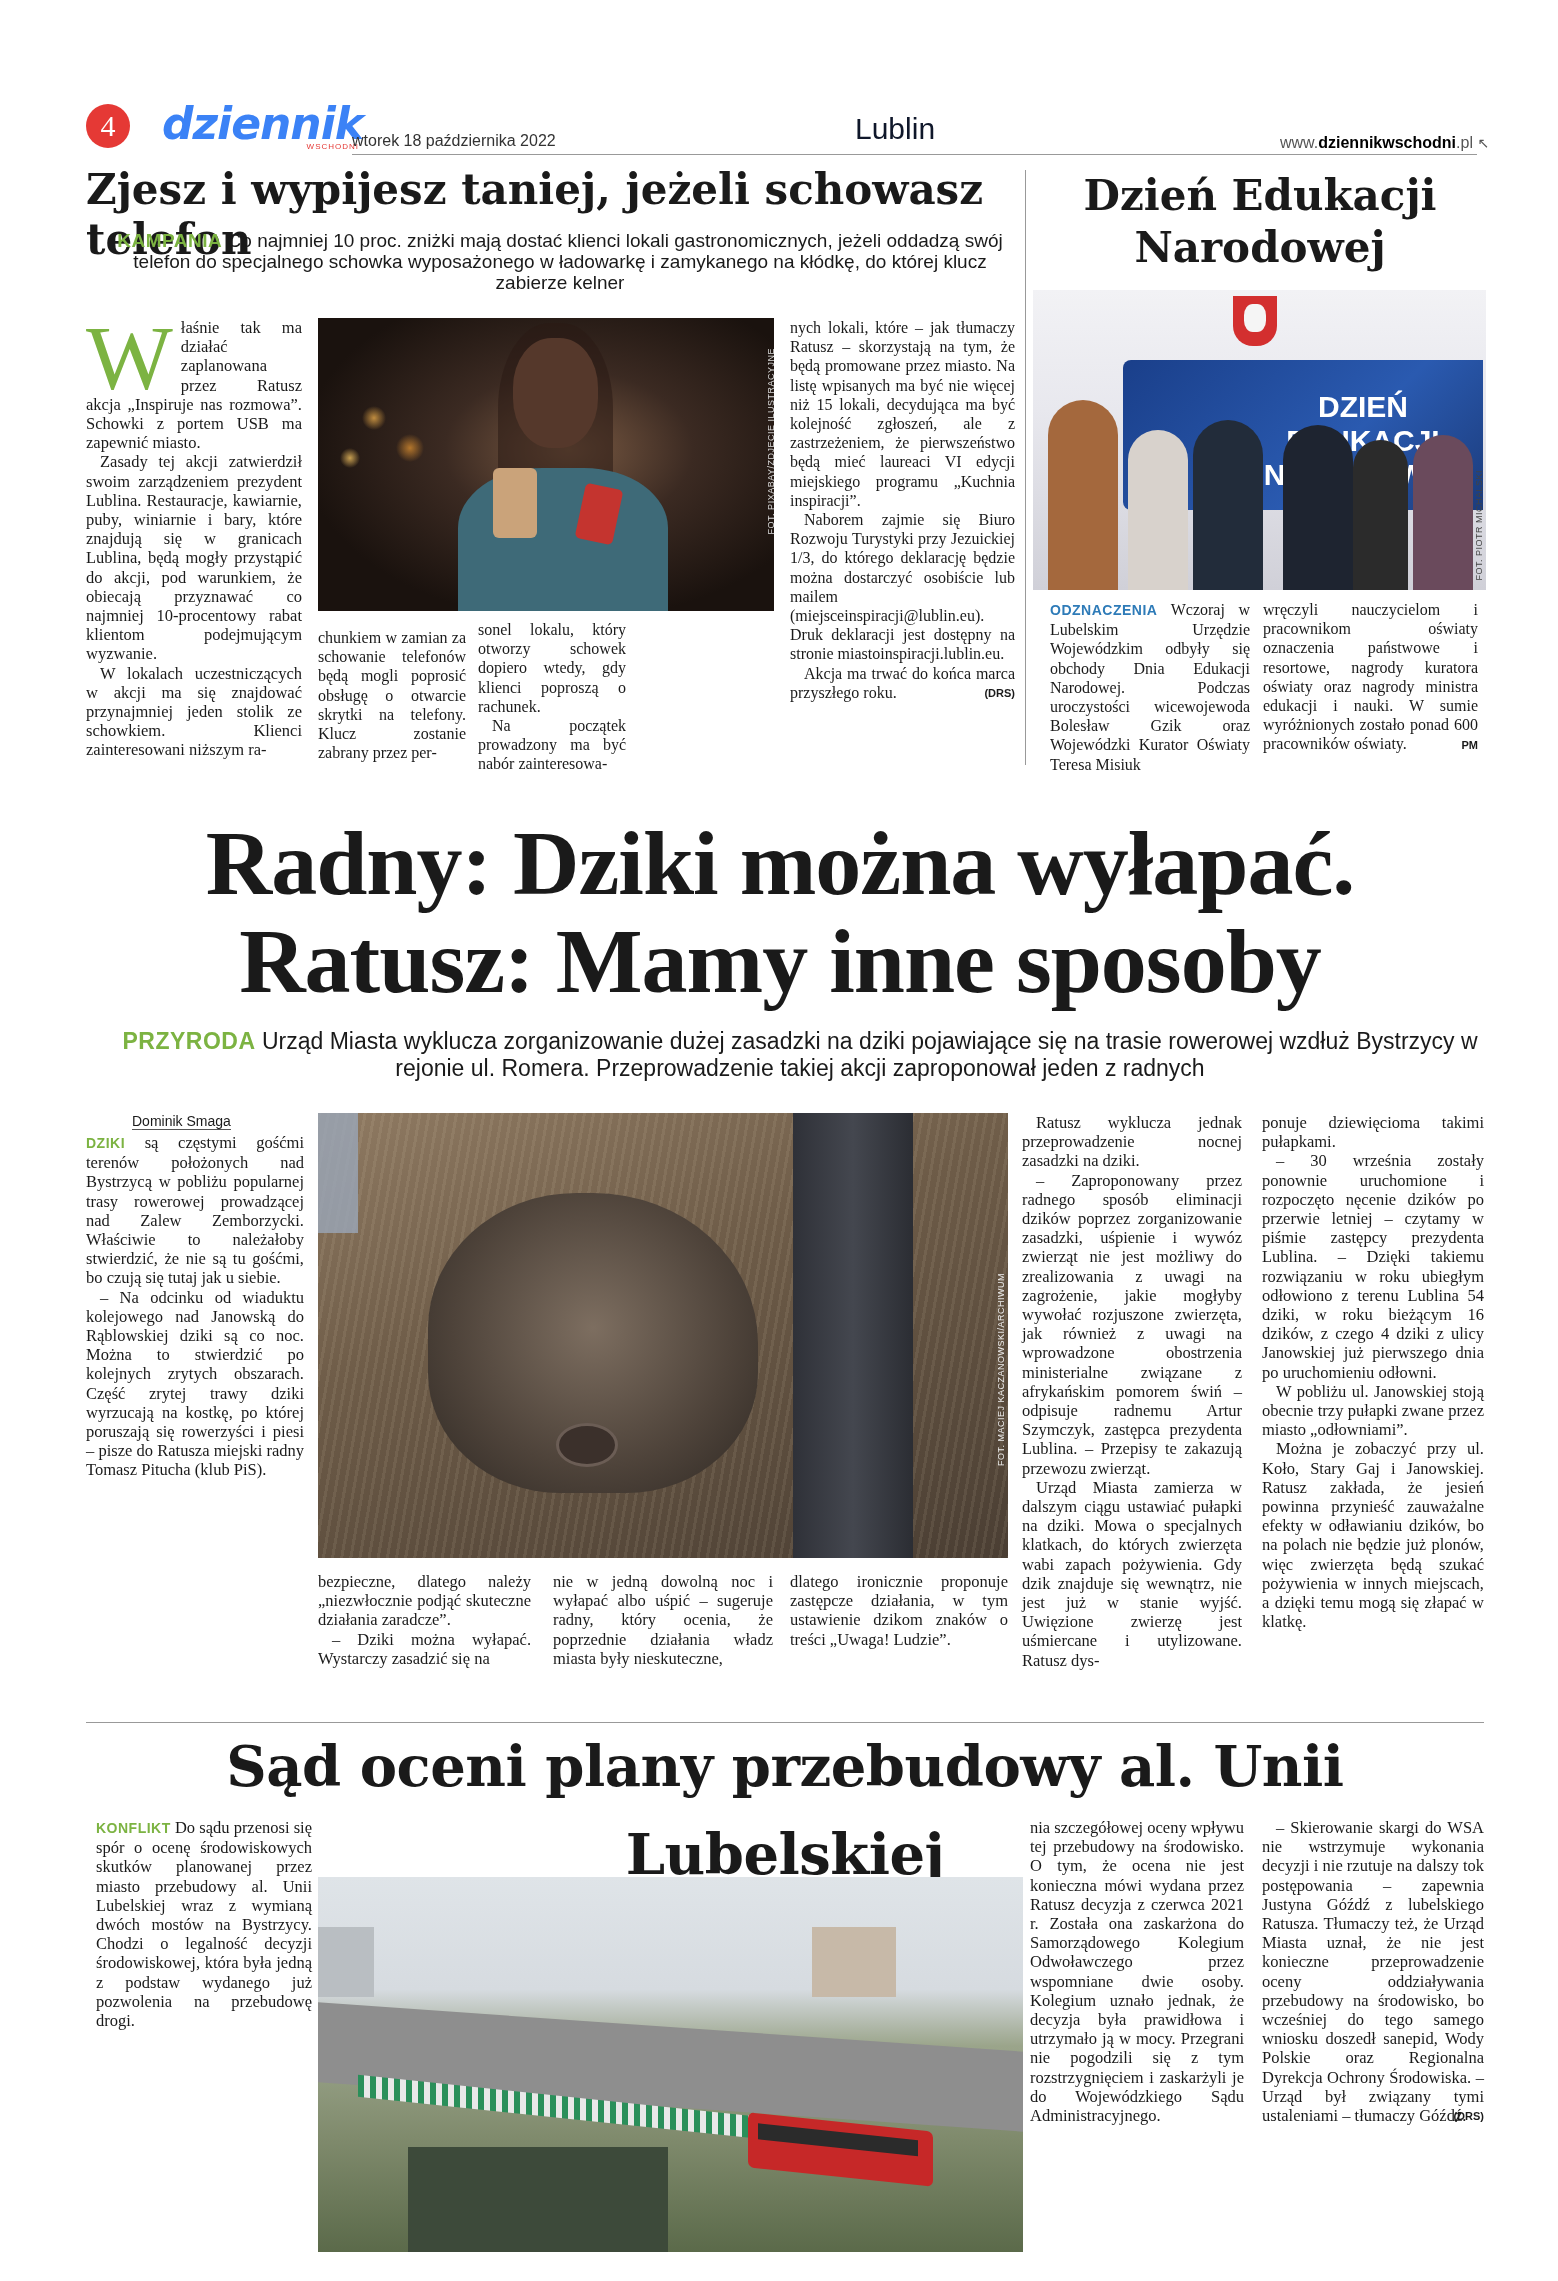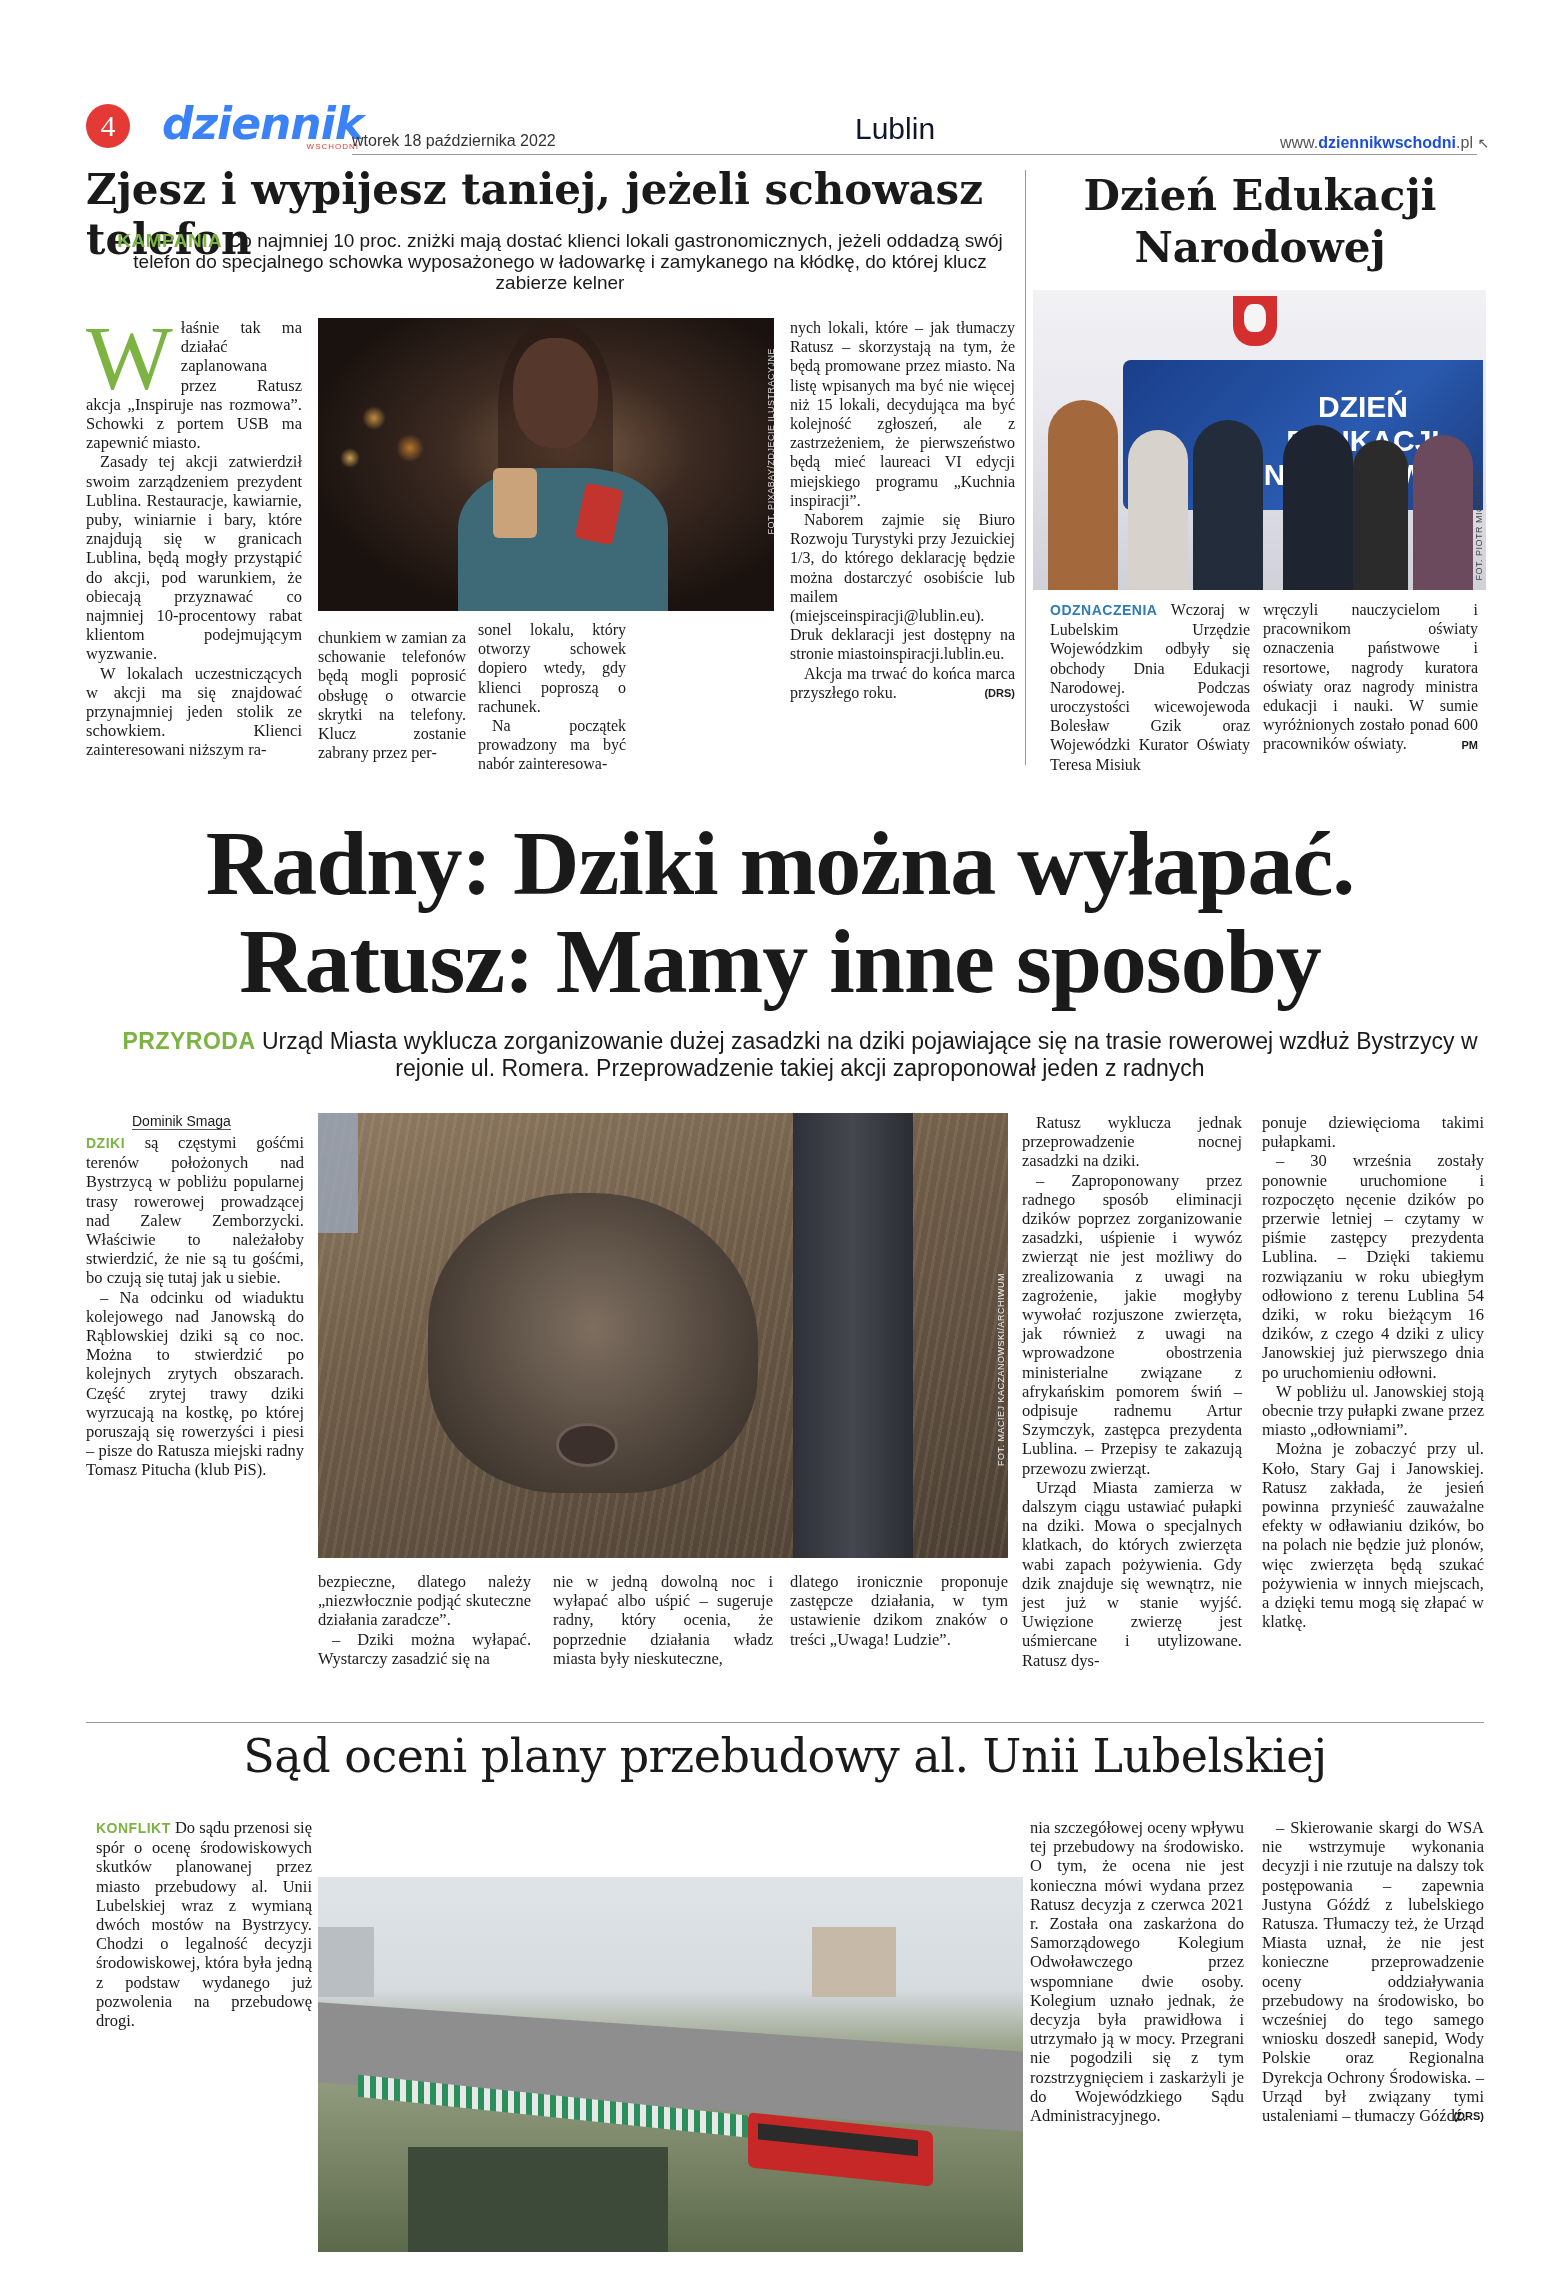--- a/index.html
+++ b/index.html
@@ -21,21 +21,21 @@
 
 <div class="abs" style="left:0;top:0;width:1558px;height:160px;">
   <div class="abs" style="left:86px;top:104px;width:44px;height:44px;border-radius:50%;background:#e53935;color:#fff;text-align:center;font-family:'Liberation Serif',serif;font-size:30px;line-height:44px;">4</div>
   <div class="abs" style="left:162px;top:98px;height:60px;">
     <span style="font-family:'DejaVu Sans',sans-serif;font-weight:bold;font-size:44px;color:#3b82f6;letter-spacing:-1px;font-style:italic;">dziennik</span>
     <span class="abs" style="right:4px;top:44px;font-size:8px;font-family:'Liberation Sans',sans-serif;color:#e53935;letter-spacing:1px;">WSCHODNI</span>
   </div>
   <div class="abs sans" style="left:352px;top:132px;font-size:16px;color:#333;">wtorek 18 października 2022</div>
   <div class="abs sans" style="left:855px;top:112px;font-size:30px;color:#0f172a;font-weight:300;">Lublin</div>
   <div class="abs sans" style="left:1280px;top:134px;font-size:16px;color:#555;">
-    <span>www.</span><b style="color:#1d4ed8;">dziennikwschodni</b><span>.pl</span>
+    <span>www.</span><b style="color:#000000;">dziennikwschodni</b><span>.pl</span>
     <span style="font-size:14px;">↖</span>
   </div>
   <div class="abs" style="left:352px;top:154px;width:1125px;height:1px;background:#999;"></div>
 </div>
 
 <div class="abs serif" style="left:86px;top:165px;width:930px;font-size:42px;line-height:50px;font-weight:bold;">Zjesz i wypijesz taniej, jeżeli schowasz telefon</div>
 <div class="abs" style="left:1025px;top:170px;width:1px;height:595px;background:#999;"></div>
 <div class="abs" style="left:100px;top:230px;width:920px;text-align:center;font-family:'Liberation Sans',sans-serif;font-size:19px;line-height:21px;">
   <span class="kicker">KAMPANIA</span>
   <span>Co najmniej 10 proc. zniżki mają dostać klienci lokali gastronomicznych, jeżeli oddadzą swój telefon do specjalnego schowka wyposażonego w ładowarkę i zamykanego na kłódkę, do której klucz zabierze kelner</span>
@@ -137,21 +137,21 @@
 </div>
 <div class="abs col" style="left:1262px;top:1113px;width:222px;font-size:16.5px;">
   <p class="first">ponuje dziewięcioma takimi pułapkami.</p>
   <p>– 30 września zostały ponownie uruchomione i rozpoczęto nęcenie dzików po przerwie letniej – czytamy w piśmie zastępcy prezydenta Lublina. – Dzięki takiemu rozwiązaniu w roku ubiegłym odłowiono z terenu Lublina 54 dziki, w roku bieżącym 16 dzików, z czego 4 dziki z ulicy Janowskiej już pierwszego dnia po uruchomieniu odłowni.</p>
   <p>W pobliżu ul. Janowskiej stoją obecnie trzy pułapki zwane przez miasto „odłowniami”.</p>
   <p>Można je zobaczyć przy ul. Koło, Stary Gaj i Janowskiej. Ratusz zakłada, że jesień powinna przynieść zauważalne efekty w odławianiu dzików, bo na polach nie będzie już plonów, więc zwierzęta będą szukać pożywienia w innych miejscach, a dzięki temu mogą się złapać w klatkę.</p>
 </div>
 
 <div class="abs" style="left:86px;top:1722px;width:1398px;height:1px;background:#999;"></div>
 
-<div class="abs serif" style="left:86px;top:1722px;width:1398px;text-align:center;font-size:46px;line-height:68px;font-weight:normal;letter-spacing:-0.5px;">Sąd oceni plany przebudowy al. Unii Lubelskiej</div>
+<div class="abs serif" style="left:86px;top:1722px;width:1398px;text-align:center;font-size:56px;line-height:88px;font-weight:bold;letter-spacing:-0.5px;">Sąd oceni plany przebudowy al. Unii Lubelskiej</div>
 
 <div class="abs col" style="left:96px;top:1818px;width:216px;font-size:16.5px;">
   <p class="first"><span class="kicker" style="font-size:14px;">KONFLIKT</span> <span>Do sądu przenosi się spór o ocenę środowiskowych skutków planowanej przez miasto przebudowy al. Unii Lubelskiej wraz z wymianą dwóch mostów na Bystrzycy. Chodzi o legalność decyzji środowiskowej, która była jedną z podstaw wydanego już pozwolenia na przebudowę drogi.</span></p>
 </div>
 
 <div class="abs photo" style="left:318px;top:1877px;width:705px;height:375px;background:linear-gradient(#dfe4e8 0%,#d6dbe0 30%,#9ba58b 45%,#7f8a6c 70%,#5b6a4a 100%);">
   <div class="abs" style="left:0;top:50px;width:705px;height:70px;background:linear-gradient(90deg,#b9bec2 0 8%,transparent 8% 70%,#c7b9a8 70% 82%,transparent 82%);"></div>
   <div class="abs" style="left:0;top:150px;width:705px;height:80px;background:#8e8e8e;transform:skewY(4deg);"></div>
   <div class="abs" style="left:40px;top:225px;width:520px;height:22px;background:repeating-linear-gradient(90deg,#2a8f5a 0 6px,#e8e8e8 6px 12px);transform:skewY(6deg);"></div>
   <div class="abs" style="left:90px;top:270px;width:260px;height:105px;background:#3d4a3a;"></div>

